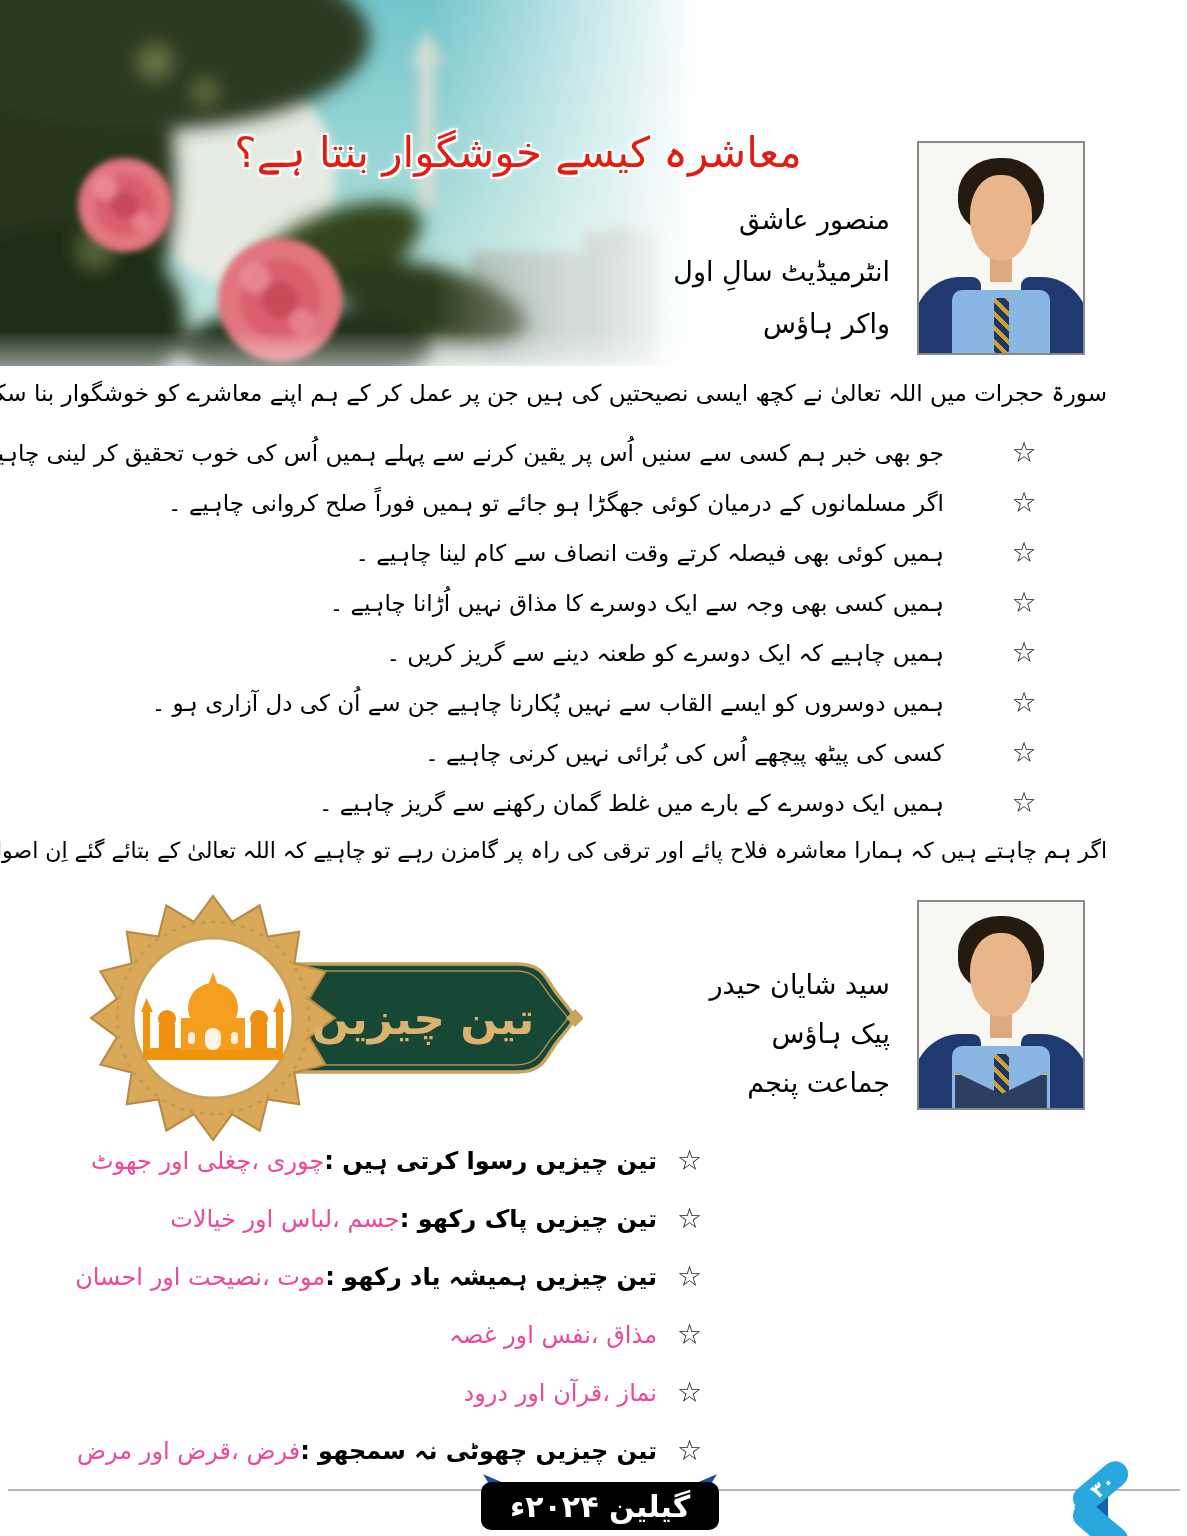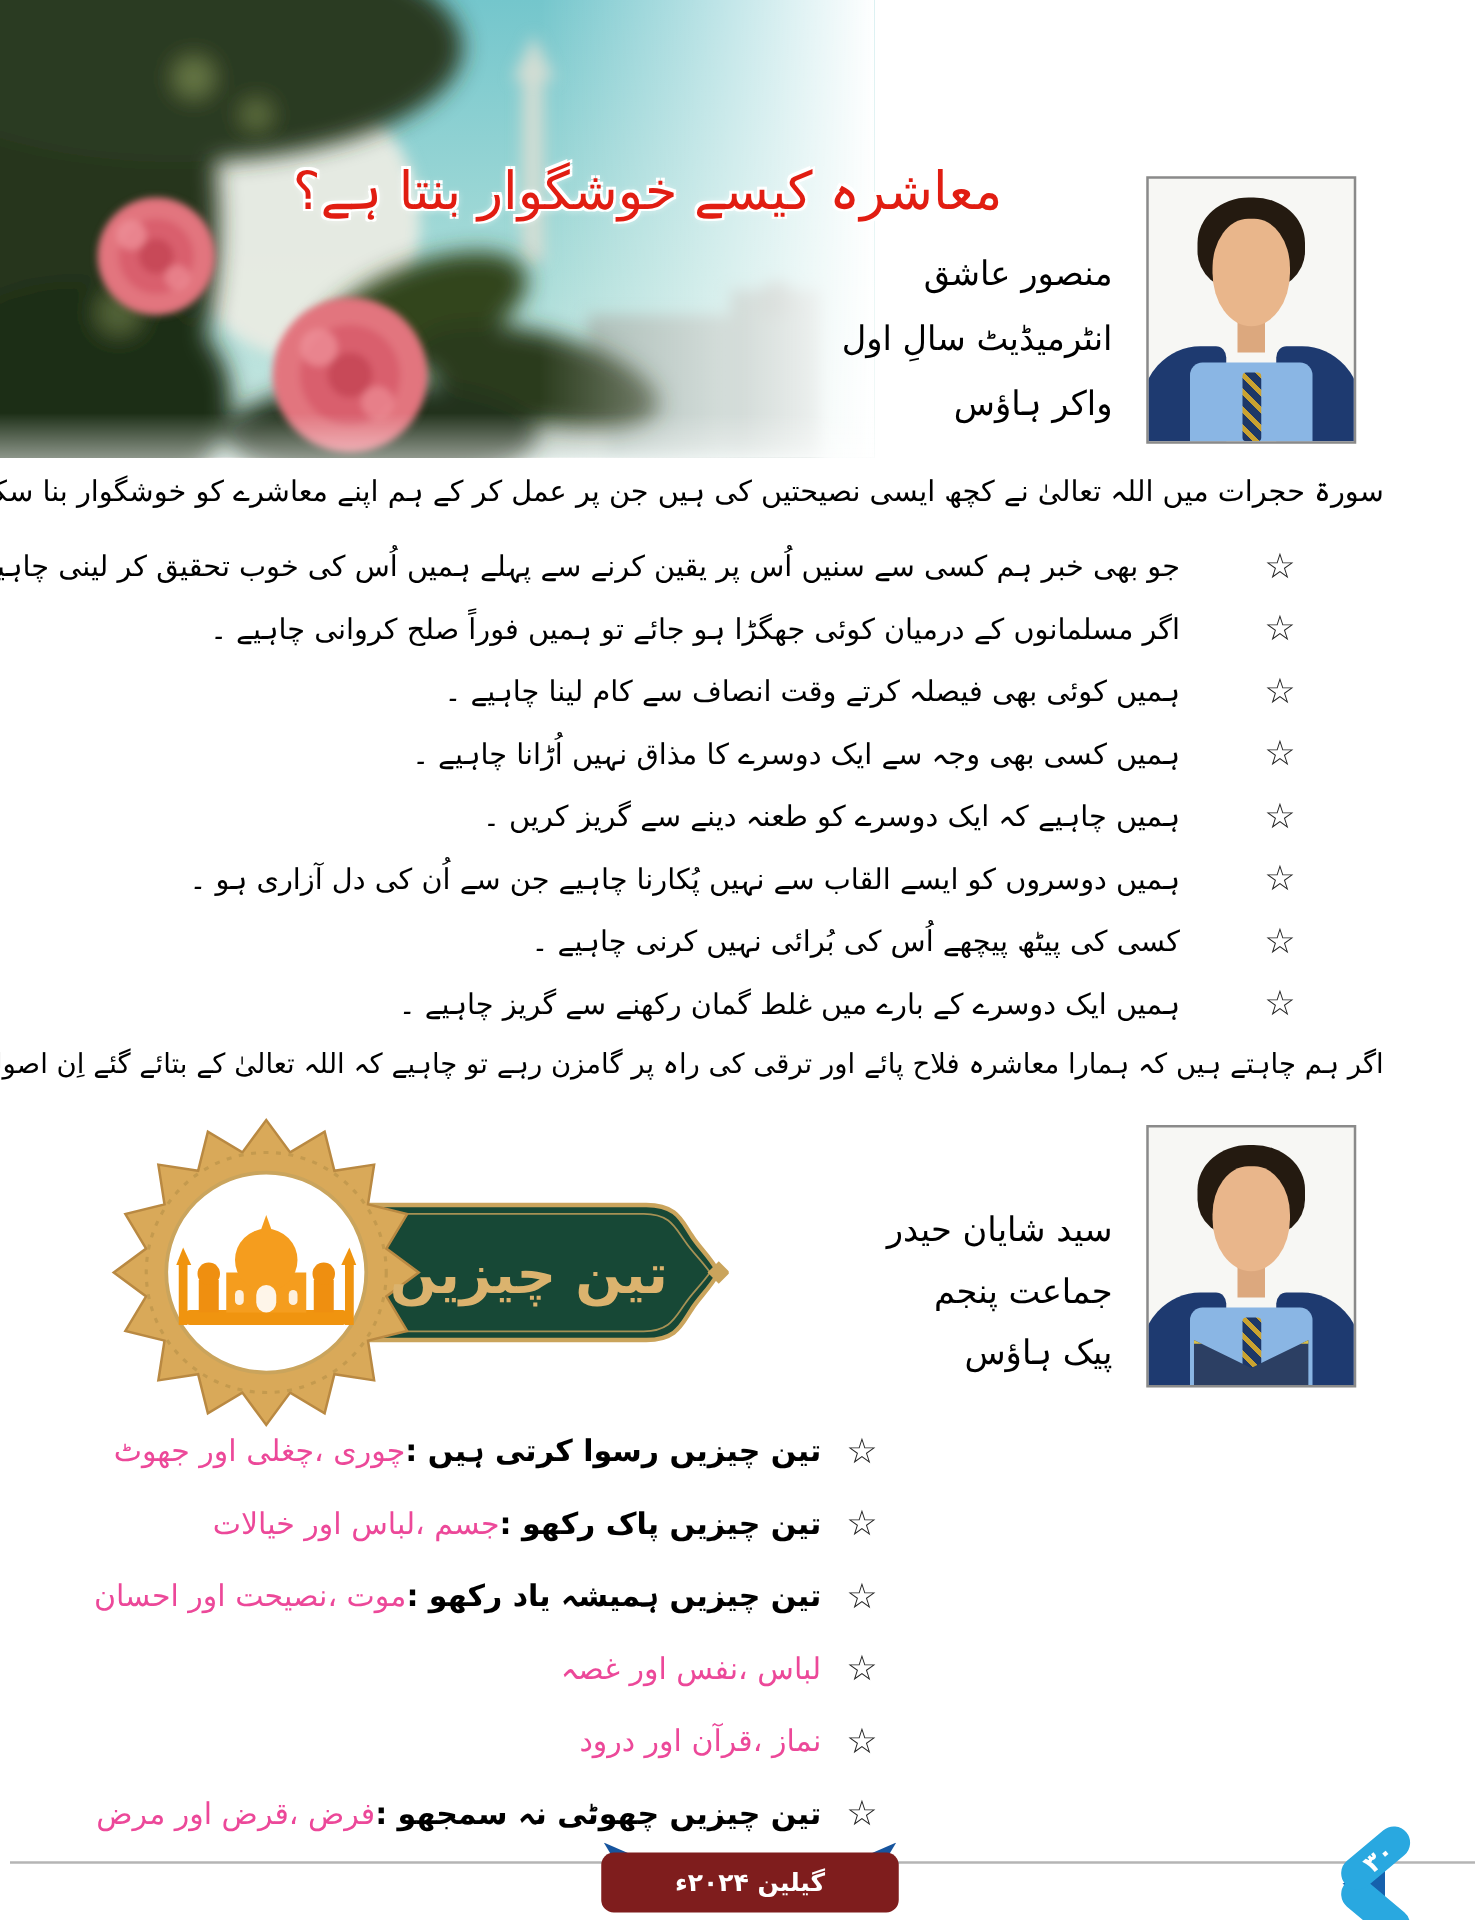--- a/index.html
+++ b/index.html
@@ -67,23 +67,23 @@
   .t-statement{flex:0 0 245px;text-align:right;font-size:24px;white-space:nowrap;color:#000;font-weight:bold;}
   .t-answer{flex:1;text-align:right;font-size:24px;white-space:nowrap;color:#ec4899;padding-left:4px;}
   
   .footer-line{position:absolute;top:1489px;left:8px;width:1172px;height:2px;background:#b5b5b5;}
   .badge{position:absolute;left:481px;top:1472px;width:238px;height:60px;}
   .badge .fold-l{position:absolute;top:2px;left:2px;width:46px;height:20px;background:#16549e;
     clip-path:polygon(0 0,100% 100%,26% 100%);}
   .badge .fold-r{position:absolute;top:2px;right:2px;width:46px;height:20px;background:#16549e;
     clip-path:polygon(100% 0,74% 100%,0 100%);}
   .badge .body{
-    position:absolute;top:10px;left:0;right:0;bottom:2px;background:#7f1d1d;border-radius:10px;
+    position:absolute;top:10px;left:0;right:0;bottom:2px;background:#000000;border-radius:10px;
     display:flex;align-items:center;justify-content:center;direction:rtl;
-    color:#fff;font-size:20px;font-weight:bold;
+    color:#fff;font-size:30px;font-weight:bold;
   }
   .ribbon{position:absolute;left:1066px;top:1460px;width:74px;height:94px;}
 </style>
 </head>
 <body>
 
 <svg class="hero" viewBox="0 0 700 366" aria-hidden="true">
   <defs>
     <linearGradient id="sky" x1="0" y1="0" x2="0" y2="1">
       <stop offset="0" stop-color="#74c6cc"></stop>
@@ -249,43 +249,43 @@
     <div class="shirt"></div>
       <div class="tie"></div>
     <div class="sweater"></div>
     <div class="hair"></div>
       <div class="face"></div>
   </div>
 </div>
 
 <div class="author-block author2">
   <div>سید شایان حیدر</div>
+  <div>پیک ہاؤس</div>
   <div>جماعت پنجم</div>
-  <div>پیک ہاؤس</div>
 </div>
 
 <div class="three-list">
   <div class="trow">
     <span class="star">☆</span>
     <span class="t-statement">تین چیزیں رسوا کرتی ہیں :</span>
     <span class="t-answer">چوری ،چغلی اور جھوٹ</span>
   </div>
   <div class="trow">
     <span class="star">☆</span>
     <span class="t-statement">تین چیزیں پاک رکھو :</span>
     <span class="t-answer">جسم ،لباس اور خیالات</span>
   </div>
   <div class="trow">
     <span class="star">☆</span>
     <span class="t-statement">تین چیزیں ہمیشہ یاد رکھو :</span>
     <span class="t-answer">موت ،نصیحت اور احسان</span>
   </div>
   <div class="trow">
     <span class="star">☆</span>
-    <span class="t-answer">لباس ،نفس اور غصہ</span>
+    <span class="t-answer">مذاق ،نفس اور غصہ</span>
   </div>
   <div class="trow">
     <span class="star">☆</span>
     <span class="t-answer">نماز ،قرآن اور درود</span>
   </div>
   <div class="trow">
     <span class="star">☆</span>
     <span class="t-statement">تین چیزیں چھوٹی نہ سمجھو :</span>
     <span class="t-answer">فرض ،قرض اور مرض</span>
   </div>

